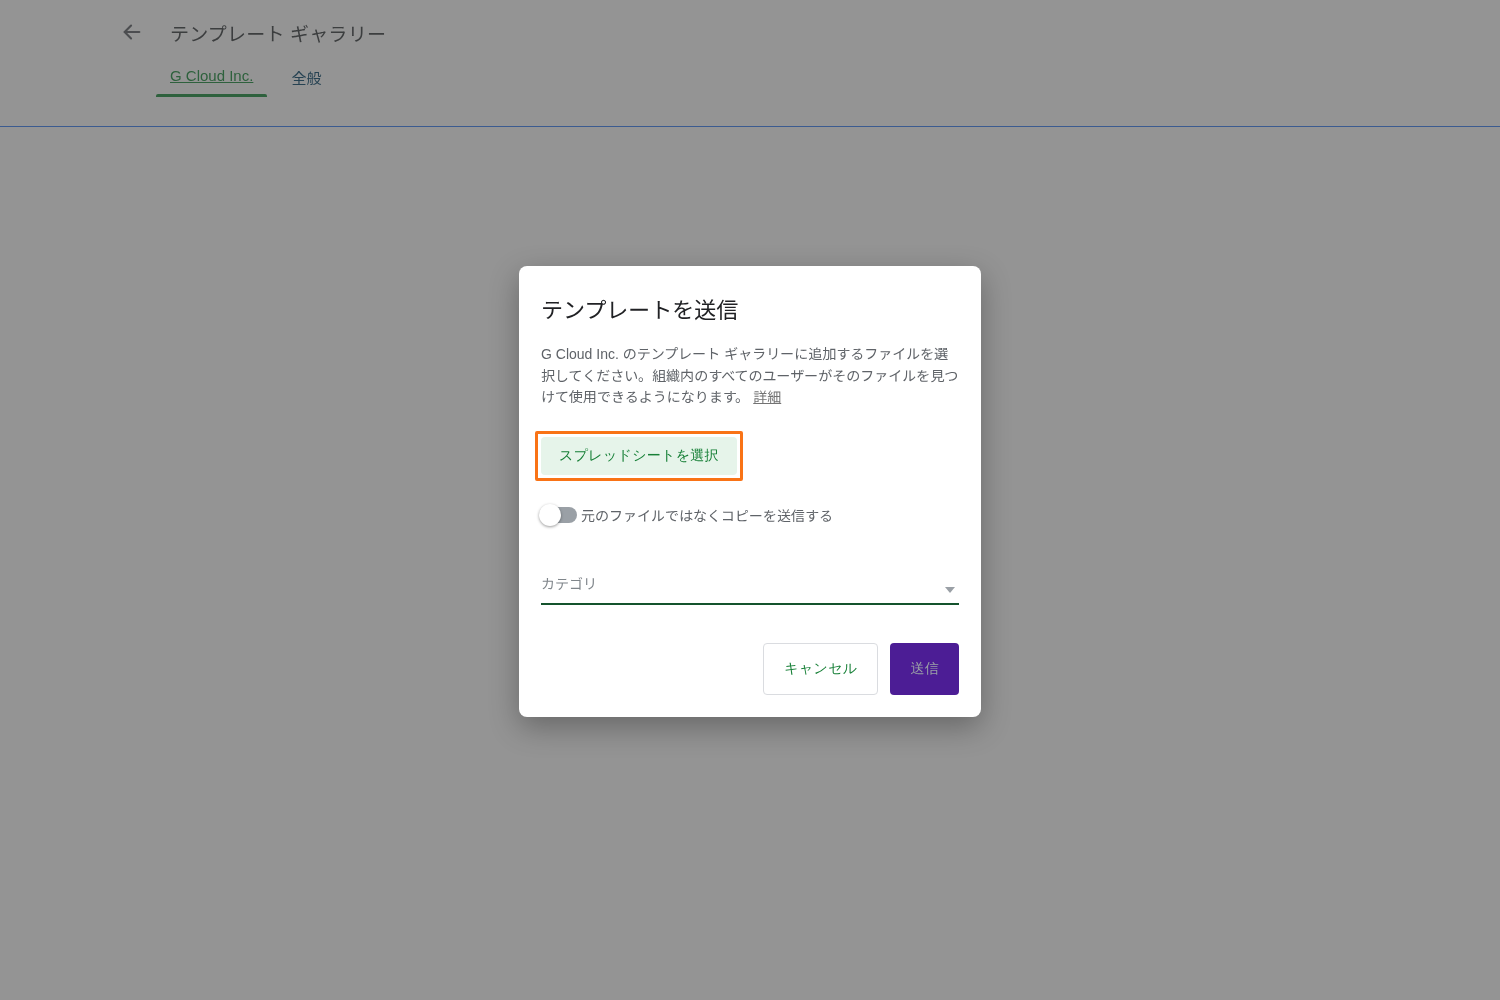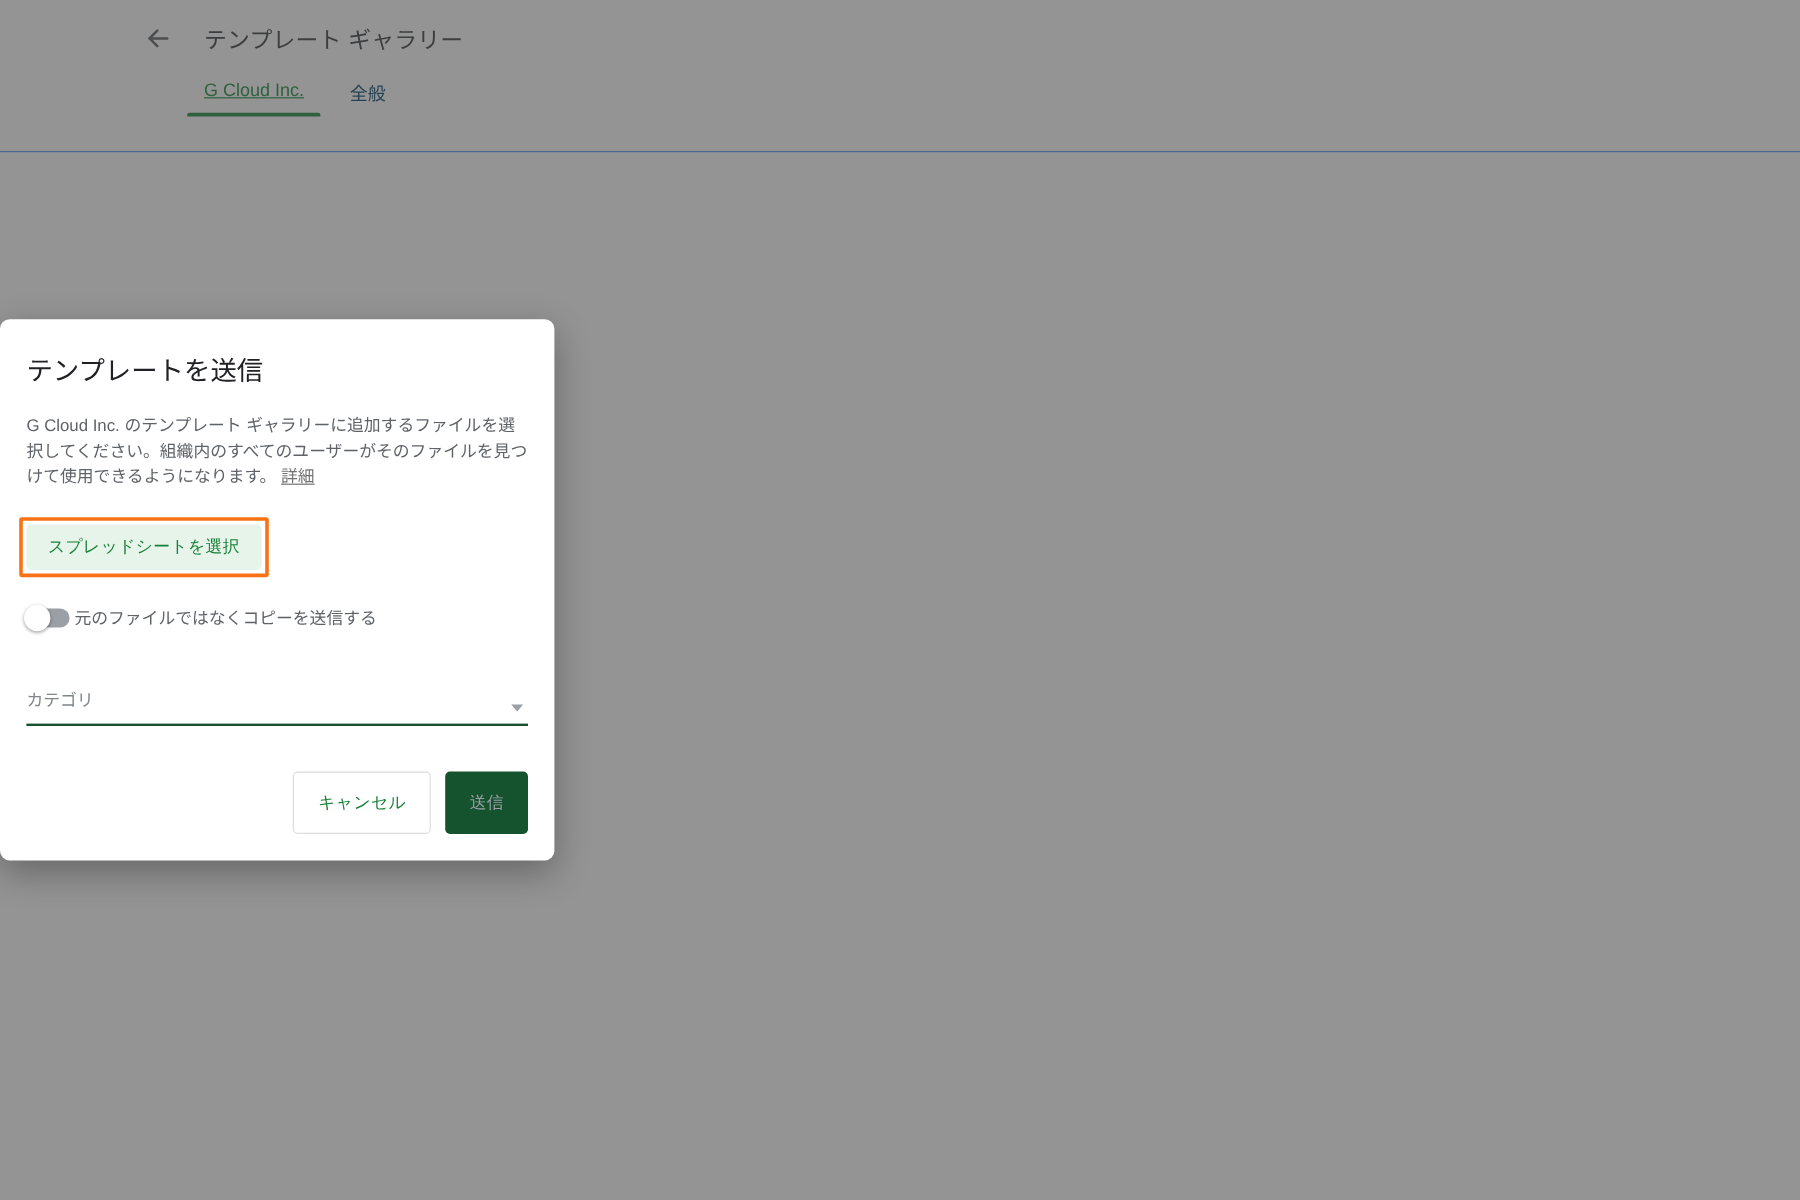--- a/index.html
+++ b/index.html
@@ -63,20 +63,21 @@
     background: #fff;
   }
 
   
   .scrim {
     position: absolute;
     inset: 0;
     background: rgba(60,60,60,0.55);
     display: flex;
     align-items: flex-start;
+    justify-content: center;
   }
 
   
   .dialog {
     width: 462px;
     margin-top: 266px;
     background: #fff;
     border-radius: 8px;
     box-shadow: 0 10px 30px rgba(0,0,0,0.3);
     padding: 26px 22px 22px 22px;
@@ -174,21 +175,21 @@
     padding: 16px 20px;
     border-radius: 4px;
     letter-spacing: 0.3px;
   }
   .btn-cancel {
     background: #fff;
     color: #188038;
     border: 1px solid #dadce0;
   }
   .btn-submit {
-    background: #14532d;
+    background: #4c1d95;
     color: #9aa0a6;
     border: none;
   }
 </style>
 </head>
 <body>
 
 <div class="bg-header">
   <div class="bg-header-top">
     <div class="back-arrow">

